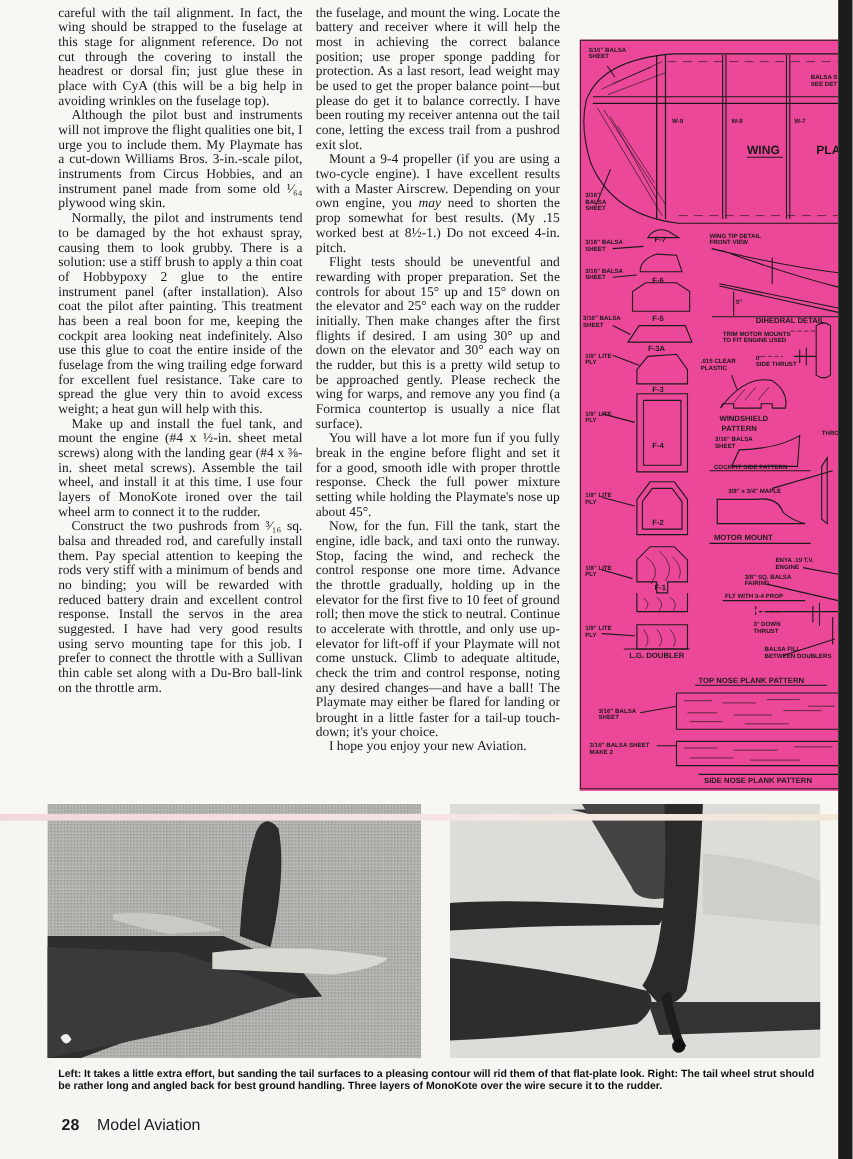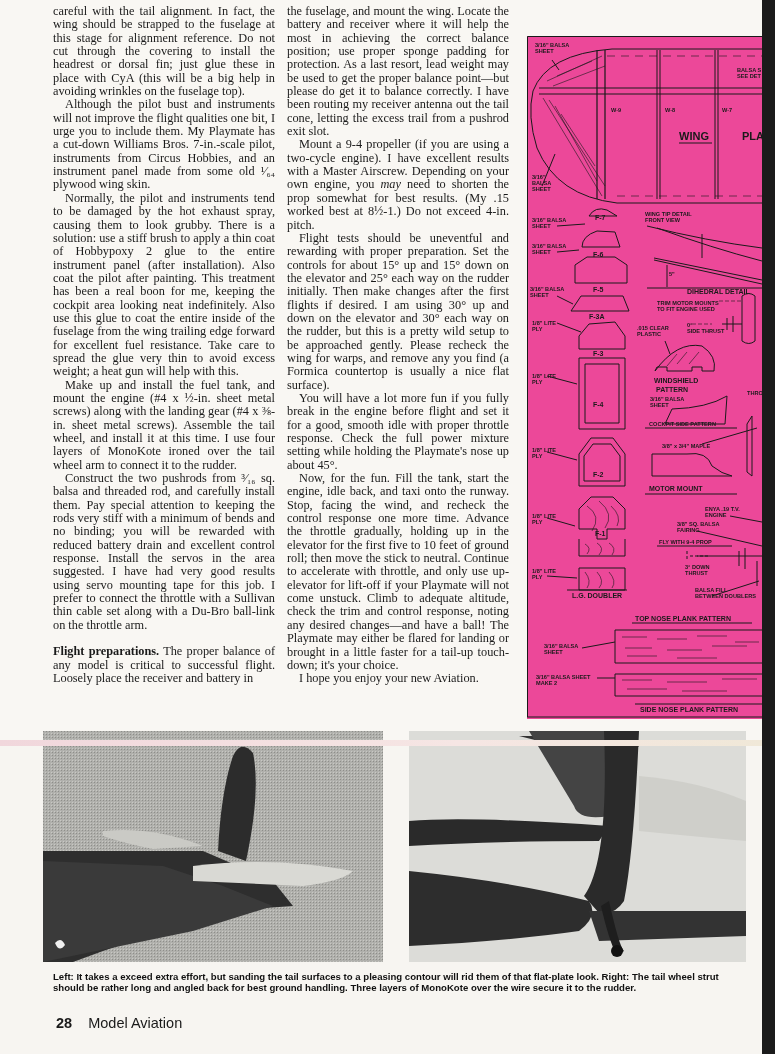--- a/index.html
+++ b/index.html
@@ -41,25 +41,24 @@
   .footer { position: absolute; left: 56px; top: 1015px; font-family: "Liberation Sans", "DejaVu Sans", sans-serif; font-size: 14.5px; color: #1a1a1a; text-align: center; }
   .footer .num { font-weight: bold; margin-right: 12px; }
 </style>
 </head>
 <body>
 
 <div class="page">
 
   <div class="col col1">
     <p class="first">careful with the tail alignment. In fact, the wing should be strapped to the fuselage at this stage for alignment reference. Do not cut through the covering to install the headrest or dorsal fin; just glue these in place with CyA (this will be a big help in avoiding wrinkles on the fuselage top).</p>
-    <p>Although the pilot bust and instruments will not improve the flight qualities one bit, I urge you to include them. My Playmate has a cut-down Williams Bros. 7-in.-scale pilot, instruments from Circus Hobbies, and an instrument panel made from some old ¹⁄₆₄ plywood wing skin.</p>
+    <p>Although the pilot bust and instruments will not improve the flight qualities one bit, I urge you to include them. My Playmate has a cut-down Williams Bros. 3-in.-scale pilot, instruments from Circus Hobbies, and an instrument panel made from some old ¹⁄₆₄ plywood wing skin.</p>
     <p>Normally, the pilot and instruments tend to be damaged by the hot exhaust spray, causing them to look grubby. There is a solution: use a stiff brush to apply a thin coat of Hobbypoxy 2 glue to the entire instrument panel (after installation). Also coat the pilot after painting. This treatment has been a real boon for me, keeping the cockpit area looking neat indefinitely. Also use this glue to coat the entire inside of the fuselage from the wing trailing edge forward for excellent fuel resistance. Take care to spread the glue very thin to avoid excess weight; a heat gun will help with this.</p>
     <p>Make up and install the fuel tank, and mount the engine (#4 x ½-in. sheet metal screws) along with the landing gear (#4 x ⅜-in. sheet metal screws). Assemble the tail wheel, and install it at this time. I use four layers of MonoKote ironed over the tail wheel arm to connect it to the rudder.</p>
     <p>Construct the two pushrods from ³⁄₁₆ sq. balsa and threaded rod, and carefully install them. Pay special attention to keeping the rods very stiff with a minimum of bends and no binding; you will be rewarded with reduced battery drain and excellent control response. Install the servos in the area suggested. I have had very good results using servo mounting tape for this job. I prefer to connect the throttle with a Sullivan thin cable set along with a Du-Bro ball-link on the throttle arm.</p>
-    <p class="gap"><span class="bold">Flight preparations.</span><span> The proper balance of any model is critical to successful flight. Loosely place the receiver and battery in</span></p>
   </div>
 
   <div class="col col2">
     <p class="first">the fuselage, and mount the wing. Locate the battery and receiver where it will help the most in achieving the correct balance position; use proper sponge padding for protection. As a last resort, lead weight may be used to get the proper balance point—but please do get it to balance correctly. I have been routing my receiver antenna out the tail cone, letting the excess trail from a pushrod exit slot.</p>
     <p><span>Mount a 9-4 propeller (if you are using a two-cycle engine). I have excellent results with a Master Airscrew. Depending on your own engine, you </span><em>may</em><span> need to shorten the prop somewhat for best results. (My .15 worked best at 8½-1.) Do not exceed 4-in. pitch.</span></p>
     <p>Flight tests should be uneventful and rewarding with proper preparation. Set the controls for about 15° up and 15° down on the elevator and 25° each way on the rudder initially. Then make changes after the first flights if desired. I am using 30° up and down on the elevator and 30° each way on the rudder, but this is a pretty wild setup to be approached gently. Please recheck the wing for warps, and remove any you find (a Formica countertop is usually a nice flat surface).</p>
     <p>You will have a lot more fun if you fully break in the engine before flight and set it for a good, smooth idle with proper throttle response. Check the full power mixture setting while holding the Playmate's nose up about 45°.</p>
     <p>Now, for the fun. Fill the tank, start the engine, idle back, and taxi onto the runway. Stop, facing the wind, and recheck the control response one more time. Advance the throttle gradually, holding up in the elevator for the first five to 10 feet of ground roll; then move the stick to neutral. Continue to accelerate with throttle, and only use up-elevator for lift-off if your Playmate will not come unstuck. Climb to adequate altitude, check the trim and control response, noting any desired changes—and have a ball! The Playmate may either be flared for landing or brought in a little faster for a tail-up touch-down; it's your choice.</p>
     <p>I hope you enjoy your new Aviation.</p>
   </div>
@@ -239,21 +238,21 @@
       <path d="M0 90 Q60 85 200 95 L190 110 Q80 110 0 115 Z" fill="#2a2a2a"></path>
       <path d="M195 0 H230 Q225 120 215 170 Q205 185 190 182 L175 165 Q200 130 195 0 Z" fill="#2a2a2a"></path>
       <path d="M0 140 Q100 150 180 170 Q190 185 170 200 Q100 210 0 215 Z" fill="#2d2d2d"></path>
       <path d="M180 180 L337 180 L337 205 L190 210 Z" fill="#333"></path>
       <path d="M200 170 Q210 215 215 220 L208 225 Q200 210 192 175 Z" fill="#1e1e1e"></path>
       <circle cx="208" cy="220" r="6" fill="#111"></circle>
       <path d="M230 45 Q290 50 337 70 V110 Q280 105 230 100 Z" fill="#cfcfca"></path>
     </svg>
   </div>
 
-  <div class="caption">Left: It takes a exceed extra effort, but sanding the tail surfaces to a pleasing contour will rid them of that flat-plate look. Right: The tail wheel strut should be rather long and angled back for best ground handling. Three layers of MonoKote over the wire secure it to the rudder.</div>
+  <div class="caption">Left: It takes a little extra effort, but sanding the tail surfaces to a pleasing contour will rid them of that flat-plate look. Right: The tail wheel strut should be rather long and angled back for best ground handling. Three layers of MonoKote over the wire secure it to the rudder.</div>
 
   <div class="footer">
     <span class="num">28</span>
     <span>Model Aviation</span>
   </div>
 
   <div class="pink-edge"></div>
 </div>
 <div class="dark-edge"></div>
 

